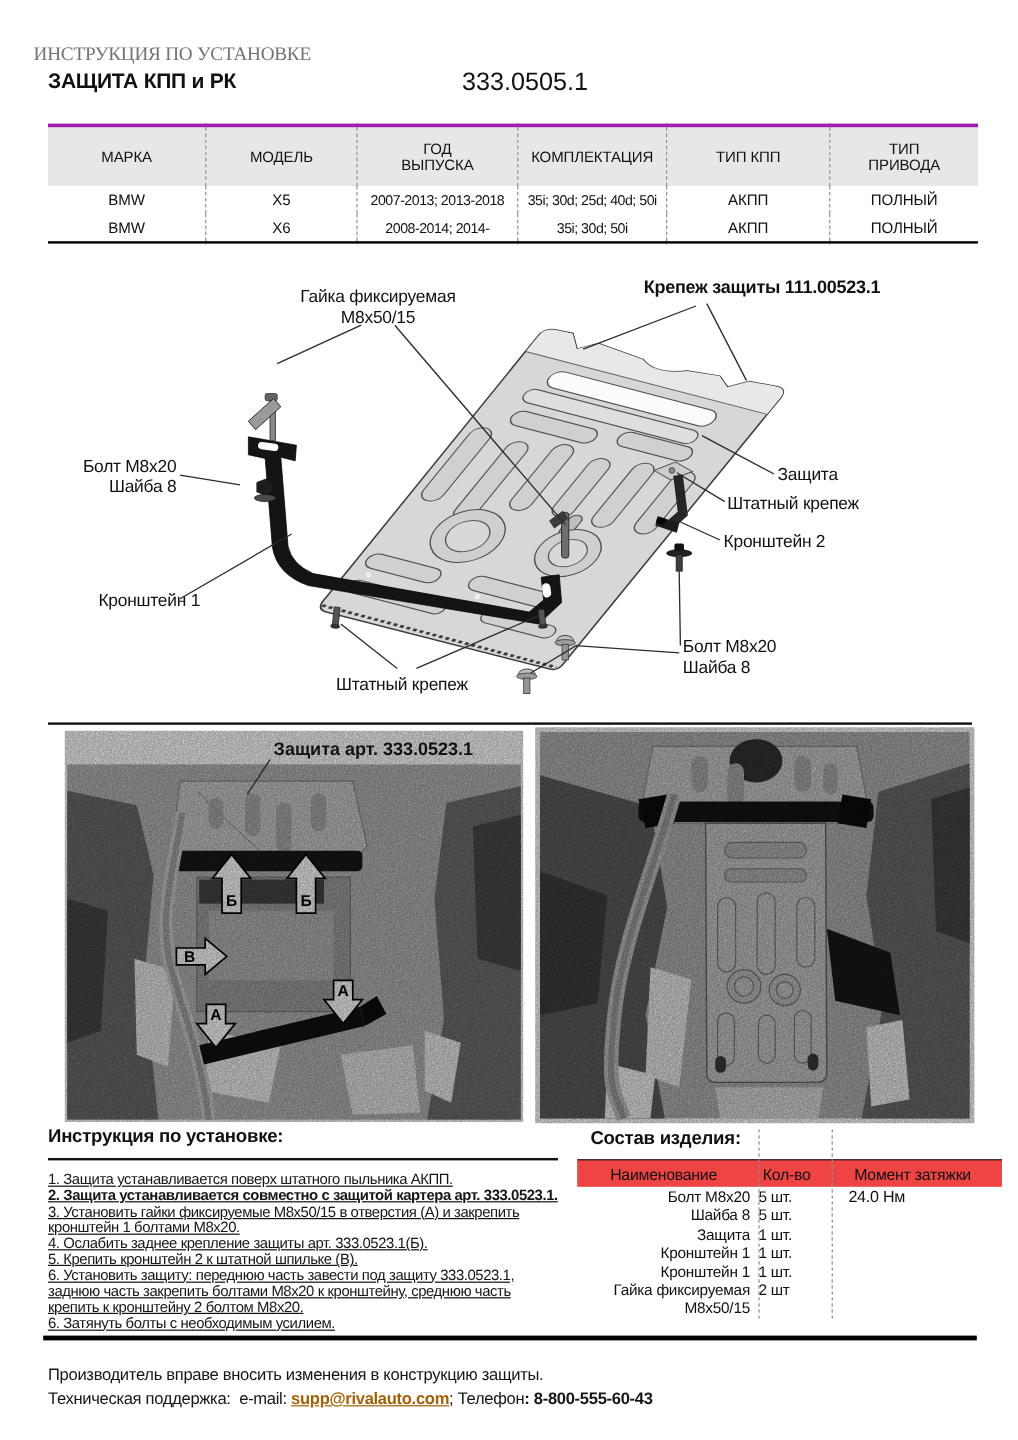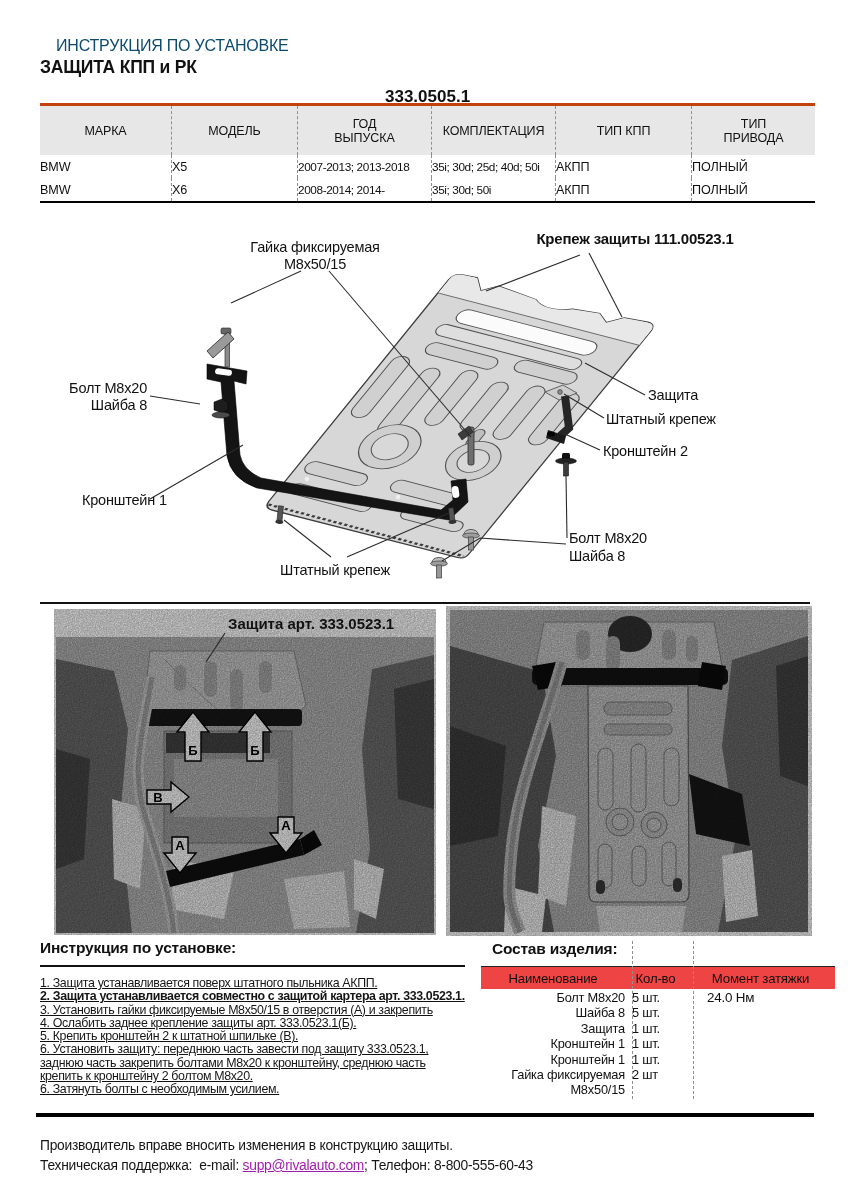--- a/index.html
+++ b/index.html
@@ -2,29 +2,29 @@
 <html><head>
 <meta charset="utf-8">
 <style>
   html,body{margin:0;padding:0;background:#fff;}
   #doc{
     position:relative;width:848px;height:1200px;background:#ffffff;overflow:hidden;
     font-family:"Liberation Sans","DejaVu Sans",sans-serif;color:#111;
   }
   .abs{position:absolute;}
   
-  .doc-type{left:56px;top:37px;font-size:16px;letter-spacing:-0.2px;color:#0c4a6e;}
+  .doc-type{left:28px;top:37px;font-size:16px;letter-spacing:-0.2px;color:#737373;font-family:Liberation Serif, serif;}
   .product{left:40px;top:57px;font-size:17.5px;font-weight:bold;letter-spacing:-0.2px;}
-  .partnum{left:385px;top:57px;font-size:17px;font-weight:bold;margin-top:30px;}
+  .partnum{left:385px;top:57px;font-size:21px;font-weight:normal;}
   
   table.veh{left:40px;top:103px;width:770px;border-collapse:collapse;table-layout:fixed;position:absolute;
-    border-top:3px solid #c2410c;border-bottom:2px solid #000;}
+    border-top:3px solid #a21caf;border-bottom:2px solid #000;}
   table.veh th{background:#e7e7e7;font-weight:normal;font-size:12.5px;height:49px;vertical-align:middle;
     text-align:center;white-space:pre-line;letter-spacing:-0.1px;padding:0;}
-  table.veh td{font-size:12.6px;height:23px;vertical-align:middle;padding:0;letter-spacing:-0.1px;}
+  table.veh td{font-size:12.6px;height:23px;text-align:center;vertical-align:middle;padding:0;letter-spacing:-0.1px;}
   table.veh th+th, table.veh td+td{border-left:1px dashed #8f8f8f;}
   table.veh td.tight{font-size:11.8px;letter-spacing:-0.4px;}
   
   svg text{font-family:"Liberation Sans","DejaVu Sans",sans-serif;}
   .dlbl{font-size:14.5px;fill:#111;letter-spacing:-0.2px;}
   .dlbl-b{font-size:15px;font-weight:bold;fill:#111;letter-spacing:-0.2px;}
   .divider{left:40px;top:602px;width:770px;height:1.5px;background:#111;}
   
   .install-title{left:40px;top:939px;font-size:15.5px;font-weight:bold;letter-spacing:-0.2px;text-align:right;}
   .install-underline{left:40px;top:965px;width:425px;height:1.5px;background:#111;}
@@ -41,22 +41,22 @@
   .pcell{font-size:12.8px;line-height:15.4px;letter-spacing:-0.2px;}
   .pname{text-align:right;padding-right:7px;}
   .pqty{text-align:left;}
   .ptorque{text-align:left;padding-left:14px;font-size:13.4px;}
   .dash-v{position:absolute;width:0;border-left:1px dashed #8f8f8f;}
   
   .footer-divider{left:36px;top:1113px;width:778px;height:3.5px;background:#000;}
   .f-line{font-size:13.8px;letter-spacing:-0.25px;white-space:pre;color:#161616;text-align:center;}
   .f1{left:40px;top:1138px;}
   .f2{left:40px;top:1158px;}
-  .f2 a{color:#a21caf;font-weight:normal;text-decoration:underline;}
-  .f2 .ph{font-weight:normal;}
+  .f2 a{color:#a16207;font-weight:bold;text-decoration:underline;}
+  .f2 .ph{font-weight:bold;}
 </style>
 </head>
 <body>
 
 <div id="doc">
 
   <div class="abs doc-type">ИНСТРУКЦИЯ ПО УСТАНОВКЕ</div>
   <div class="abs product">ЗАЩИТА КПП и РК</div>
   <div class="abs partnum">333.0505.1</div>
 
@@ -336,20 +336,21 @@
     </g>
     <rect x="4" y="4" width="358" height="322" filter="url(#grainR)" opacity="0.4"></rect>
   </svg>
 
   <div class="abs install-title">Инструкция по установке:</div>
   <div class="abs install-underline"></div>
   <div class="abs" id="install-lines">
       <div class="instr-line">1. Защита устанавливается поверх штатного пыльника АКПП.</div>
       <div class="instr-line b">2. Защита устанавливается совместно с защитой картера арт. 333.0523.1.</div>
       <div class="instr-line">3. Установить гайки фиксируемые М8х50/15 в отверстия (А) и закрепить</div>
+      <div class="instr-line">кронштейн 1 болтами М8х20.</div>
       <div class="instr-line">4. Ослабить заднее крепление защиты арт. 333.0523.1(Б).</div>
       <div class="instr-line">5. Крепить кронштейн 2 к штатной шпильке (В).</div>
       <div class="instr-line">6. Установить защиту: переднюю часть завести под защиту 333.0523.1,</div>
       <div class="instr-line">заднюю часть закрепить болтами М8х20 к кронштейну, среднюю часть</div>
       <div class="instr-line">крепить к кронштейну 2 болтом М8х20.</div>
       <div class="instr-line">6. Затянуть болты с необходимым усилием.</div>
     </div>
 
   <div class="abs parts-title">Состав изделия:</div>
   <div class="abs parts-head">

